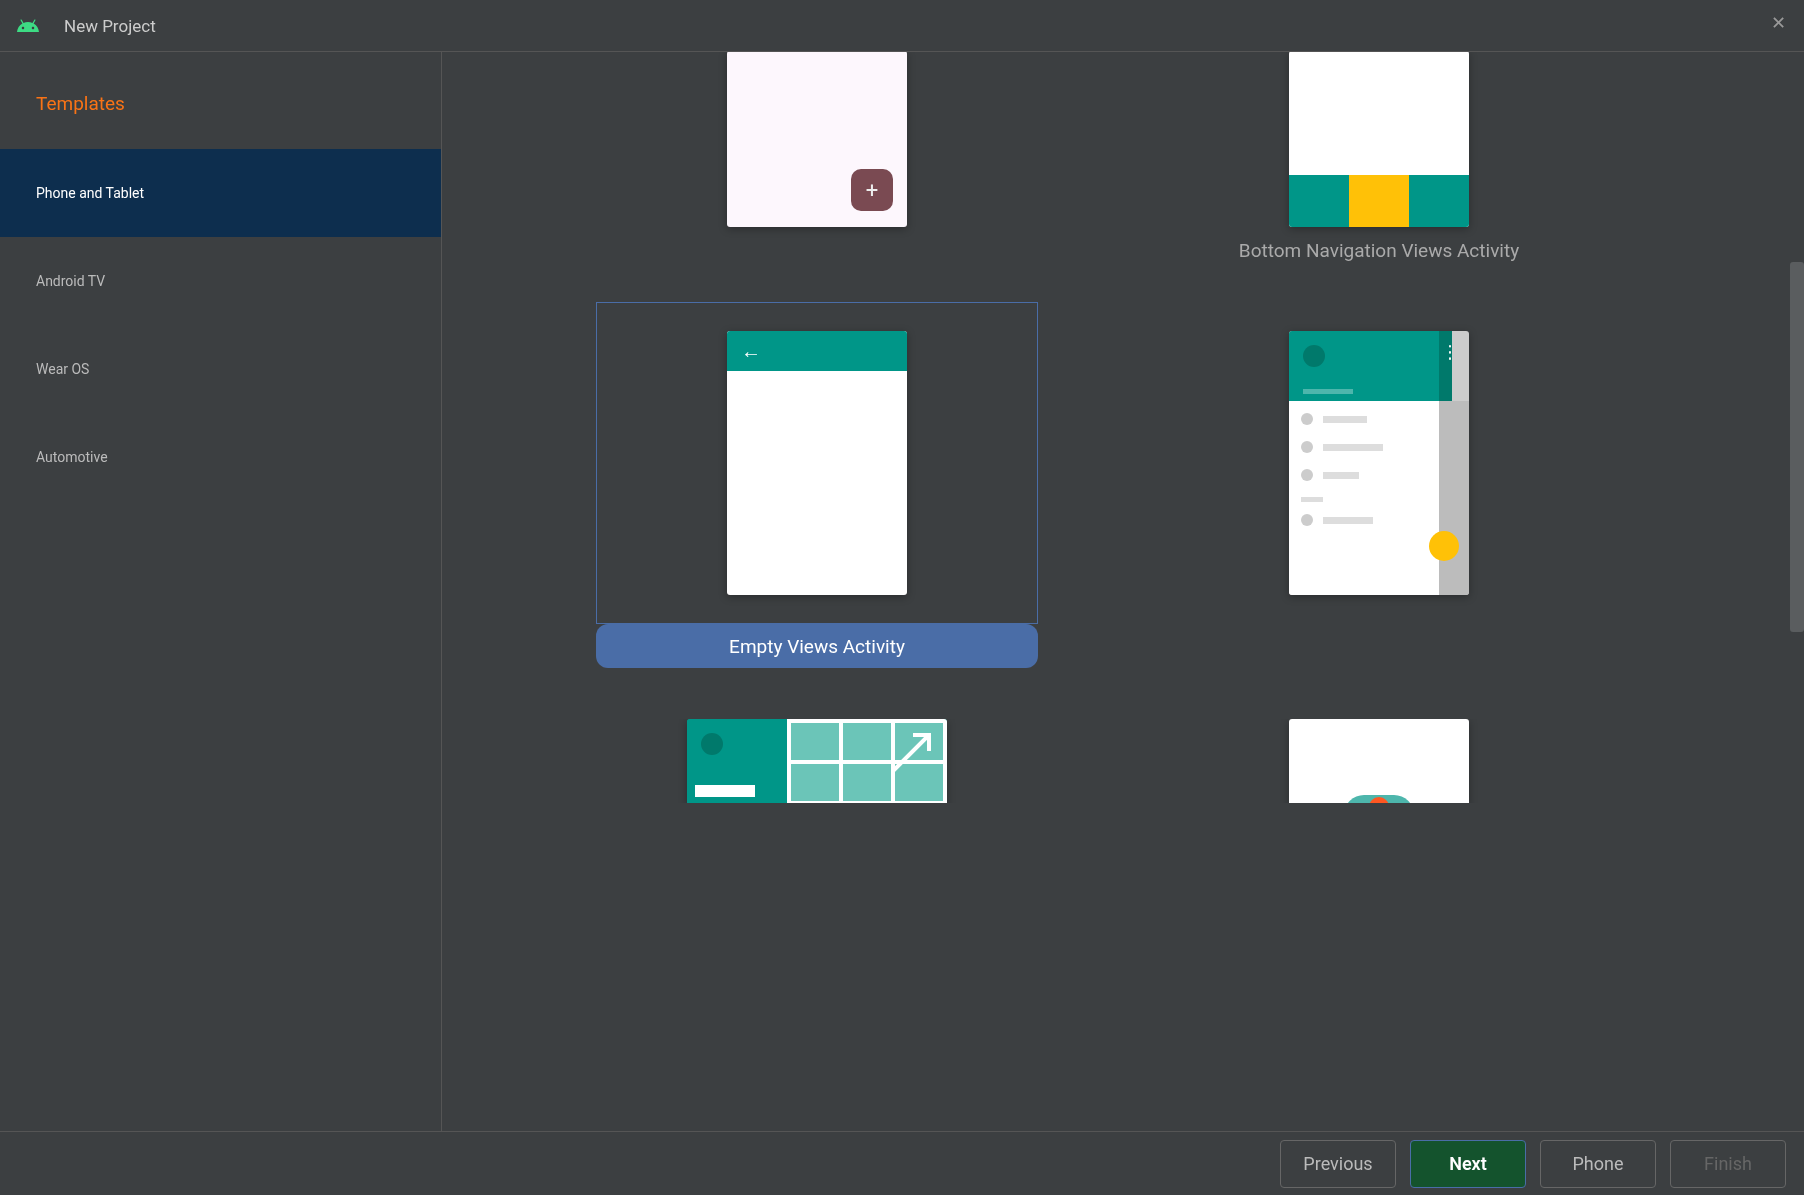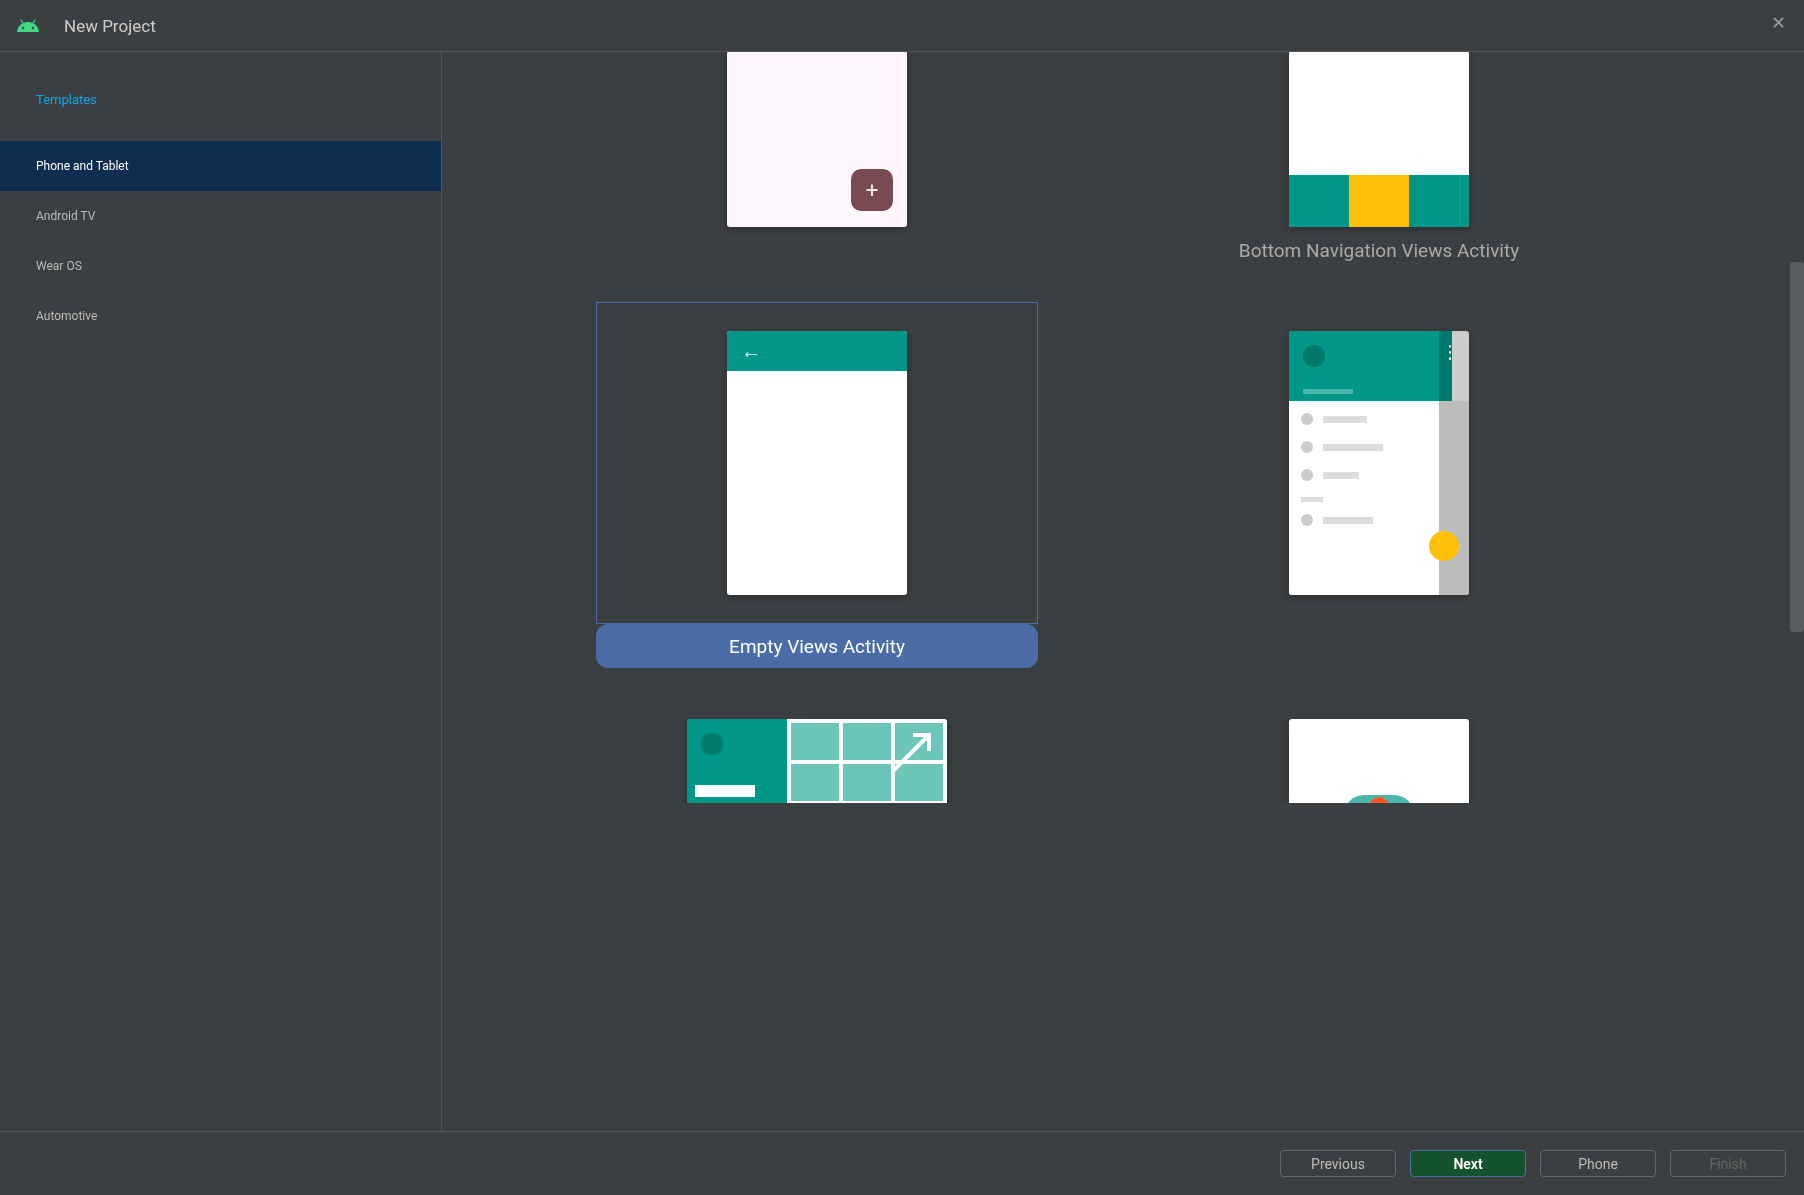--- a/index.html
+++ b/index.html
@@ -45,27 +45,27 @@
       display: flex;
       height: calc(100% - 44px - 64px);
     }
     .sidebar {
       width: 442px;
       background: #3c3f41;
       border-right: 1px solid #555;
       padding-top: 40px;
     }
     .sidebar-header {
-      color: #0ea5e9;
-      font-size: 13px;
+      color: #f97316;
+      font-size: 19px;
       padding: 0 36px 34px 36px;
     }
     .sidebar-item {
-      padding: 18px 36px;
-      font-size: 12px;
+      padding: 36px 36px;
+      font-size: 14px;
       color: #bbbbbb;
       cursor: pointer;
     }
     .sidebar-item.selected {
       background: #0d2e4e;
       color: #ffffff;
     }
     .content-area {
       flex: 1;
       overflow-y: auto;
@@ -394,25 +394,25 @@
       display: flex;
       align-items: center;
       justify-content: flex-end;
       padding-right: 18px;
       gap: 14px;
       border-top: 1px solid #555;
       background: #3c3f41;
     }
     .btn {
       min-width: 116px;
-      height: 27px;
+      height: 48px;
       border: 1px solid #666;
       background: #3c3f41;
       color: #bbb;
-      font-size: 14px;
+      font-size: 18px;
       border-radius: 4px;
       display: flex;
       align-items: center;
       justify-content: center;
       cursor: pointer;
     }
     .btn.primary {
       background: #14532d;
       border-color: #4a6da7;
       color: #fff;

